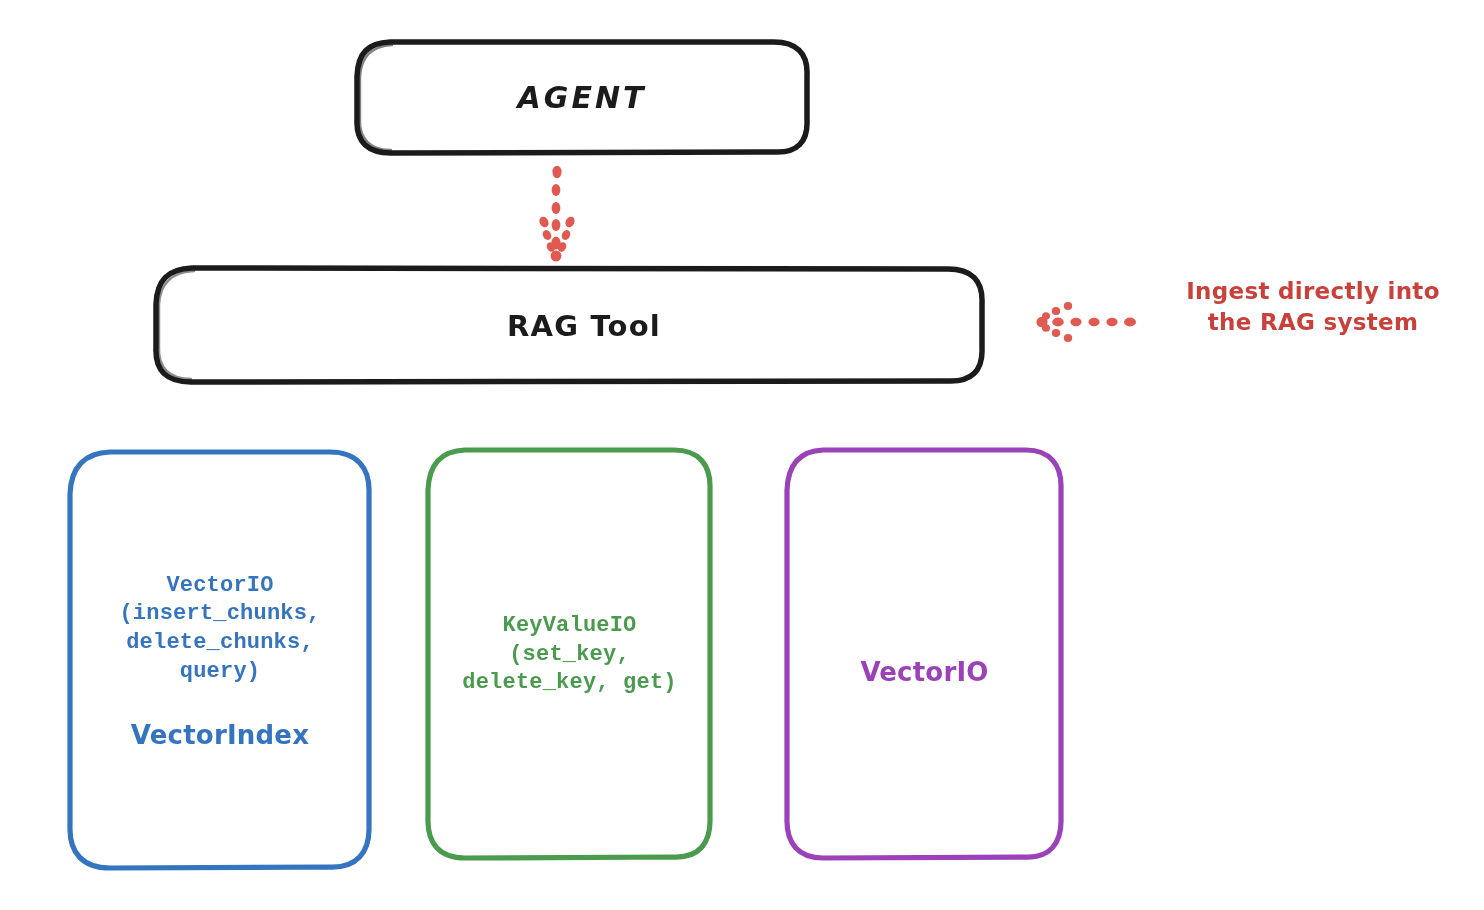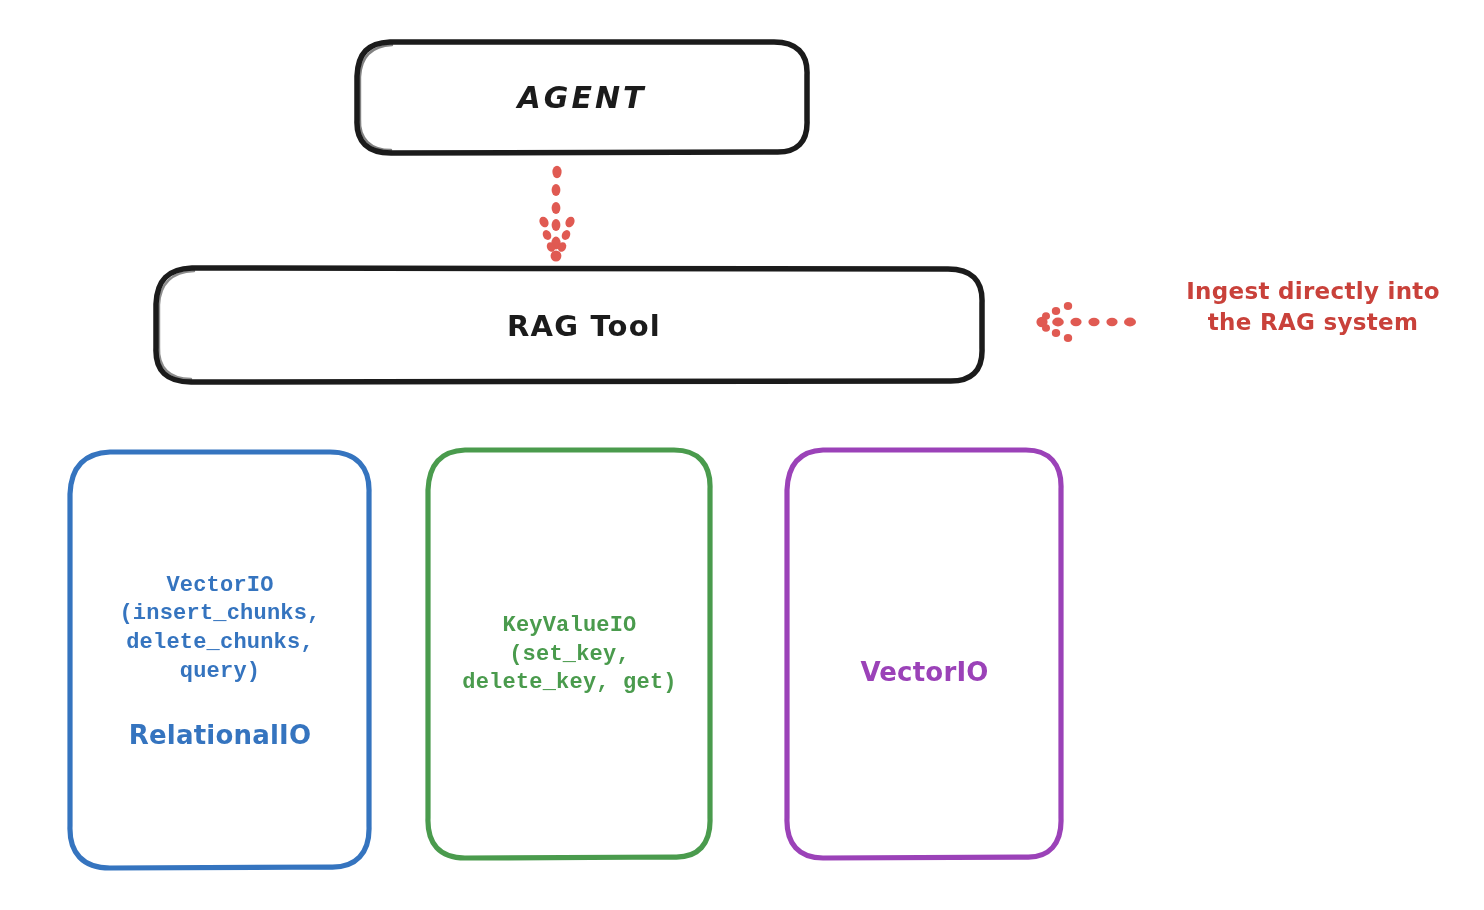--- a/index.html
+++ b/index.html
@@ -247,21 +247,21 @@
 
 <div class="node" id="node-ragtool">
   <div class="node-label">RAG Tool</div>
 </div>
 
 <div class="node" id="node-vectorio">
   <div class="provider-text">VectorIO
 (insert_chunks,
 delete_chunks,
 query)</div>
-  <div class="provider-sub">RelationalIO</div>
+  <div class="provider-sub">VectorIndex</div>
 </div>
 
 <div class="node" id="node-keyvalueio">
   <div class="provider-text">KeyValueIO
 (set_key,
 delete_key, get)</div>
 </div>
 
 <div class="node" id="node-relationalio">
   <div class="provider-sub">VectorIO</div>

